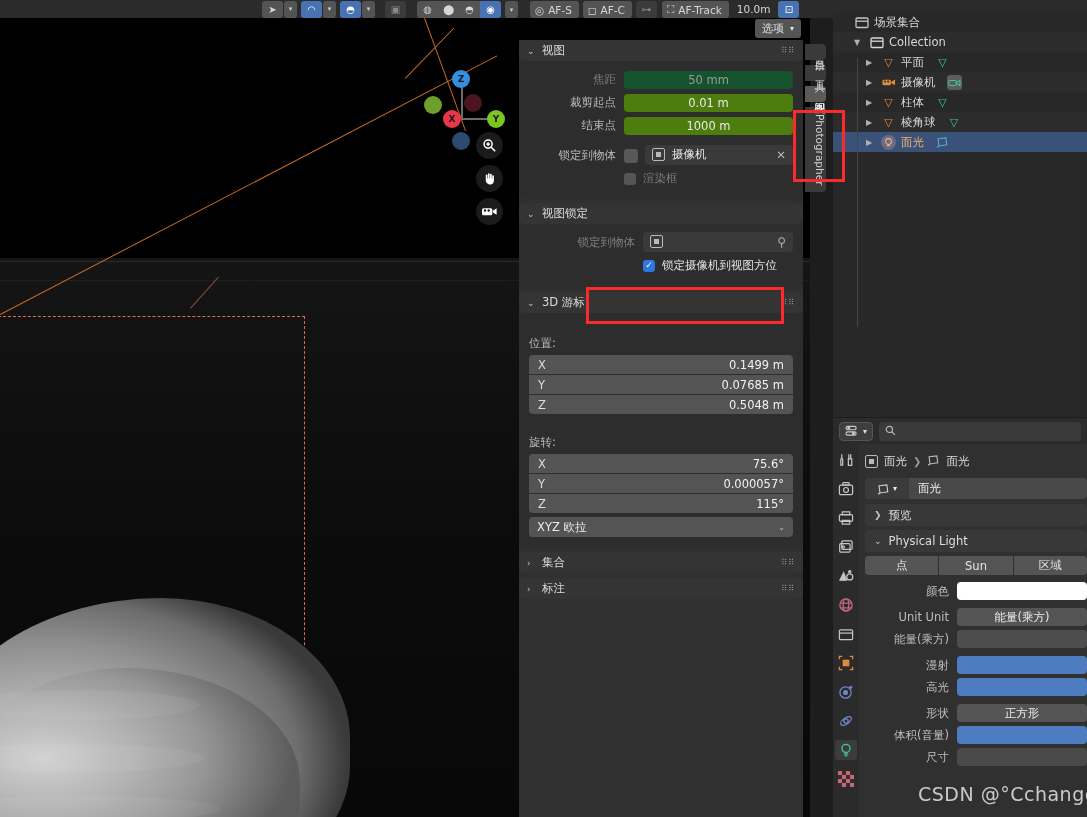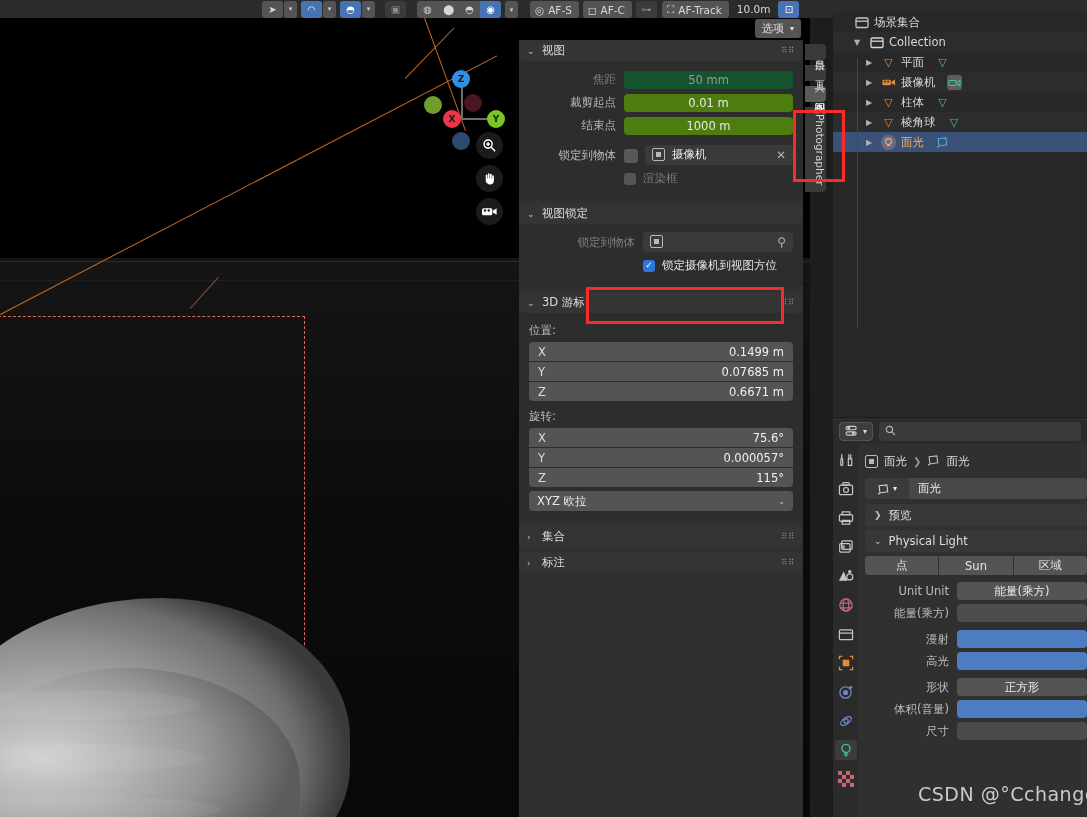--- a/index.html
+++ b/index.html
@@ -131,21 +131,21 @@
   .pfield.lrow { justify-content: flex-start; padding: 0 7px; }
   .pfield.dark { background: #3a3a3a; }
   .vrow {
     display: flex; align-items: center; height: 19px; background: #545454;
     padding: 0 9px; font-size: 11.5px; margin-bottom: 1px;
   }
   .vrow:first-of-type { border-radius: 4px 4px 0 0; }
   .vrow:last-of-type { border-radius: 0 0 4px 4px; }
   .vrow .k { color: #dcdcdc; }
   .vrow .v { margin-left: auto; color: #f0f0f0; }
-  .seclabel { color: #bdbdbd; font-size: 11.5px; margin: 8px 0 4px 8px; }
+  .seclabel { color: #bdbdbd; font-size: 11.5px; margin: 21px 0 4px 8px; }
   .cbox {
     width: 12px; height: 12px; border-radius: 3px; background: #2f77e0;
     display: flex; align-items: center; justify-content: center;
     color: #fff; font-size: 9px; line-height: 1;
   }
   .cbox.off { background: #555; }
   .dropsel {
     height: 20px; background: #545454; border-radius: 4px; display: flex;
     align-items: center; padding: 0 8px; font-size: 11.5px; color: #e9e9e9; margin-top: 4px;
   }
@@ -427,21 +427,21 @@
           <div class="vrow">
             <span class="k">X</span>
             <span class="v">0.1499 m</span>
           </div>
           <div class="vrow">
             <span class="k">Y</span>
             <span class="v">0.07685 m</span>
           </div>
           <div class="vrow">
             <span class="k">Z</span>
-            <span class="v">0.6671 m</span>
+            <span class="v">0.5048 m</span>
           </div>
         </div>
         <div class="seclabel" style="margin-left:0;">旋转:</div>
         <div>
           <div class="vrow">
             <span class="k">X</span>
             <span class="v">75.6°</span>
           </div>
           <div class="vrow">
             <span class="k">Y</span>
@@ -726,20 +726,24 @@
           <span>点</span>
         </div>
         <div class="segb">
           <span>Sun</span>
         </div>
         <div class="segb">
           <span>区域</span>
         </div>
       </div>
 
+      <div class="lrow">
+        <span class="llab">颜色</span>
+        <span class="lfield white"></span>
+      </div>
       <div class="lrow" style="margin-top:6px;">
         <span class="llab">Unit Unit</span>
         <span class="lfield">能量(乘方)</span>
       </div>
       <div class="lrow">
         <span class="llab">能量(乘方)</span>
         <span class="lfield empty"></span>
       </div>
       <div class="lrow" style="margin-top:6px;">
         <span class="llab">漫射</span>

